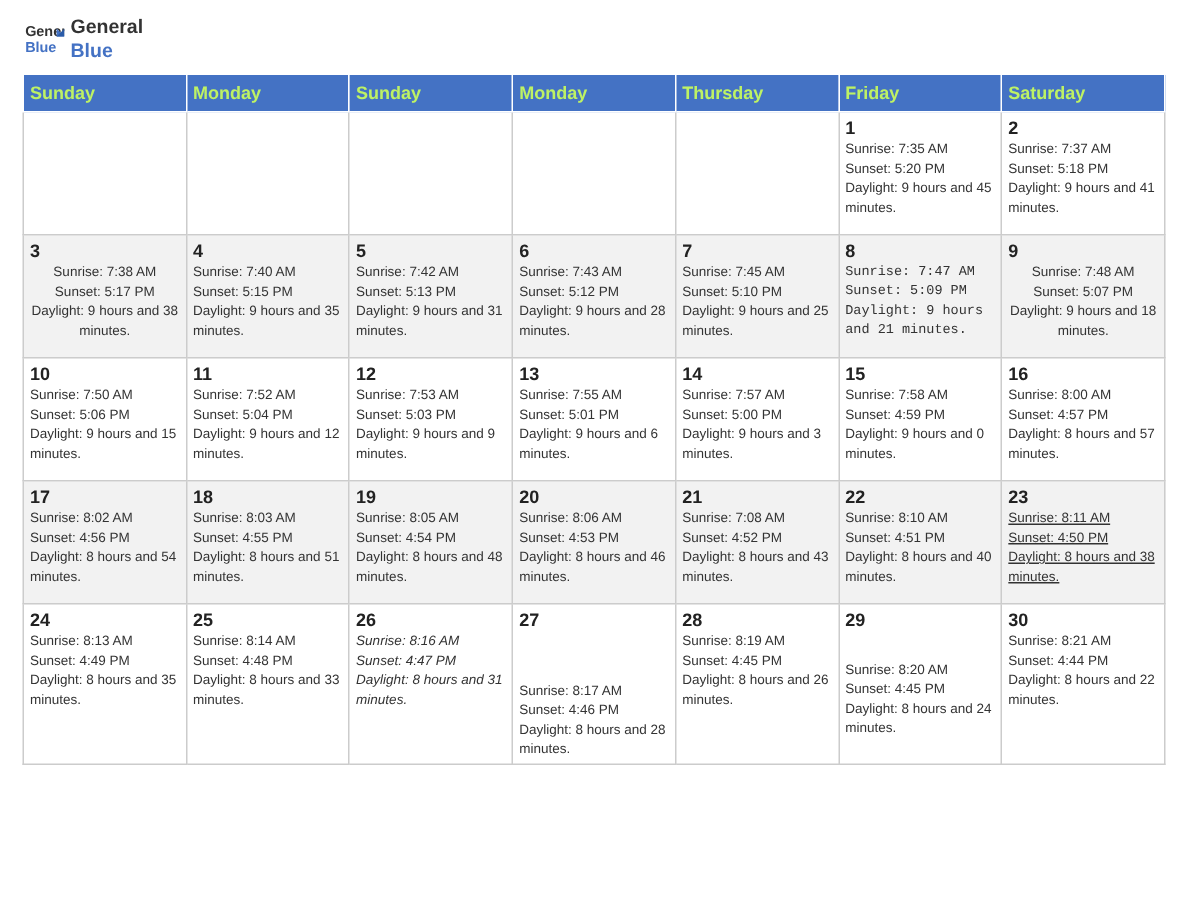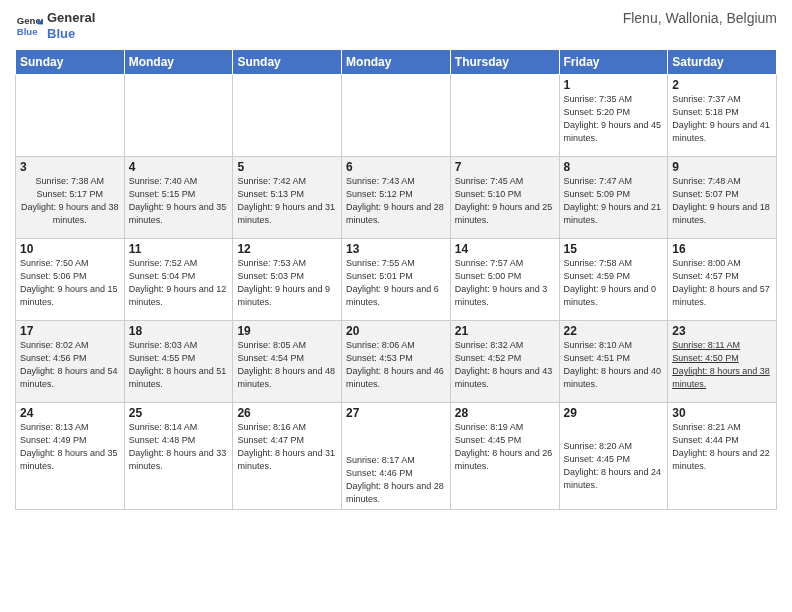--- a/index.html
+++ b/index.html
@@ -42,21 +42,21 @@
       font-size: 14px;
       color: #555;
     }
     .calendar {
       width: 100%;
       border-collapse: collapse;
       table-layout: fixed;
     }
     .calendar thead tr th {
       background-color: #4472c4;
-      color: #ffffff;
+      color: #bef264;
       font-size: 12px;
       font-weight: bold;
       padding: 5px 4px;
       text-align: left;
       border: 1px solid #fff;
     }
     .calendar tbody tr td {
       border: 1px solid #ccc;
       vertical-align: top;
       padding: 3px 4px;
@@ -96,21 +96,20 @@
         <text x="2" y="26" font-size="11" font-weight="bold" font-family="Arial" fill="#4472c4">Blue</text>
         <polygon points="26,8 32,14 26,14" fill="#4472c4"></polygon>
         <polygon points="26,14 32,14 32,8" fill="#2a5ba8"></polygon>
       </svg>
       <div>
         <div style="font-size:13px;font-weight:bold;color:#333;line-height:1.2;">General</div>
         <div style="font-size:13px;font-weight:bold;color:#4472c4;line-height:1.2;">Blue</div>
       </div>
     </div>
     <div class="title-block">
-      <div class="location">Flenu, Wallonia, Belgium</div>
     </div>
   </div>
 
   <table class="calendar">
     <thead>
       <tr id="header-row">
           <th>Sunday</th>
           <th>Monday</th>
           <th>Sunday</th>
           <th>Monday</th>
@@ -165,27 +164,27 @@
 Daylight: 9 hours and 28 minutes.</div>
           </td>
           <td>
             <span class="day-num">7</span>
             <div class="day-info" style="white-space: pre-line;">Sunrise: 7:45 AM
 Sunset: 5:10 PM
 Daylight: 9 hours and 25 minutes.</div>
           </td>
           <td>
             <span class="day-num">8</span>
-            <div class="day-info" style="white-space: pre-line;">Sunrise: 7:47 AM
+            <div class="day-info" style="white-space: pre-line; font-family: Liberation Mono, monospace;">Sunrise: 7:47 AM
 Sunset: 5:09 PM
 Daylight: 9 hours and 21 minutes.</div>
           </td>
           <td>
             <span class="day-num">9</span>
-            <div class="day-info" style="white-space: pre-line;">Sunrise: 7:48 AM
+            <div class="day-info" style="white-space: pre-line; text-align: center;">Sunrise: 7:48 AM
 Sunset: 5:07 PM
 Daylight: 9 hours and 18 minutes.</div>
           </td>
         </tr>
         <tr>
           <td>
             <span class="day-num">10</span>
             <div class="day-info" style="white-space: pre-line;">Sunrise: 7:50 AM
 Sunset: 5:06 PM
 Daylight: 9 hours and 15 minutes.</div>
@@ -247,21 +246,21 @@
 Daylight: 8 hours and 48 minutes.</div>
           </td>
           <td>
             <span class="day-num">20</span>
             <div class="day-info" style="white-space: pre-line;">Sunrise: 8:06 AM
 Sunset: 4:53 PM
 Daylight: 8 hours and 46 minutes.</div>
           </td>
           <td>
             <span class="day-num">21</span>
-            <div class="day-info" style="white-space: pre-line;">Sunrise: 8:32 AM
+            <div class="day-info" style="white-space: pre-line;">Sunrise: 7:08 AM
 Sunset: 4:52 PM
 Daylight: 8 hours and 43 minutes.</div>
           </td>
           <td>
             <span class="day-num">22</span>
             <div class="day-info" style="white-space: pre-line;">Sunrise: 8:10 AM
 Sunset: 4:51 PM
 Daylight: 8 hours and 40 minutes.</div>
           </td>
           <td>
@@ -279,21 +278,21 @@
 Daylight: 8 hours and 35 minutes.</div>
           </td>
           <td>
             <span class="day-num">25</span>
             <div class="day-info" style="white-space: pre-line;">Sunrise: 8:14 AM
 Sunset: 4:48 PM
 Daylight: 8 hours and 33 minutes.</div>
           </td>
           <td>
             <span class="day-num">26</span>
-            <div class="day-info" style="white-space: pre-line;">Sunrise: 8:16 AM
+            <div class="day-info" style="white-space: pre-line; font-style: italic;">Sunrise: 8:16 AM
 Sunset: 4:47 PM
 Daylight: 8 hours and 31 minutes.</div>
           </td>
           <td>
             <span class="day-num">27</span>
             <div class="day-info" style="white-space: pre-line; margin-top: 34px;">Sunrise: 8:17 AM
 Sunset: 4:46 PM
 Daylight: 8 hours and 28 minutes.</div>
           </td>
           <td>

